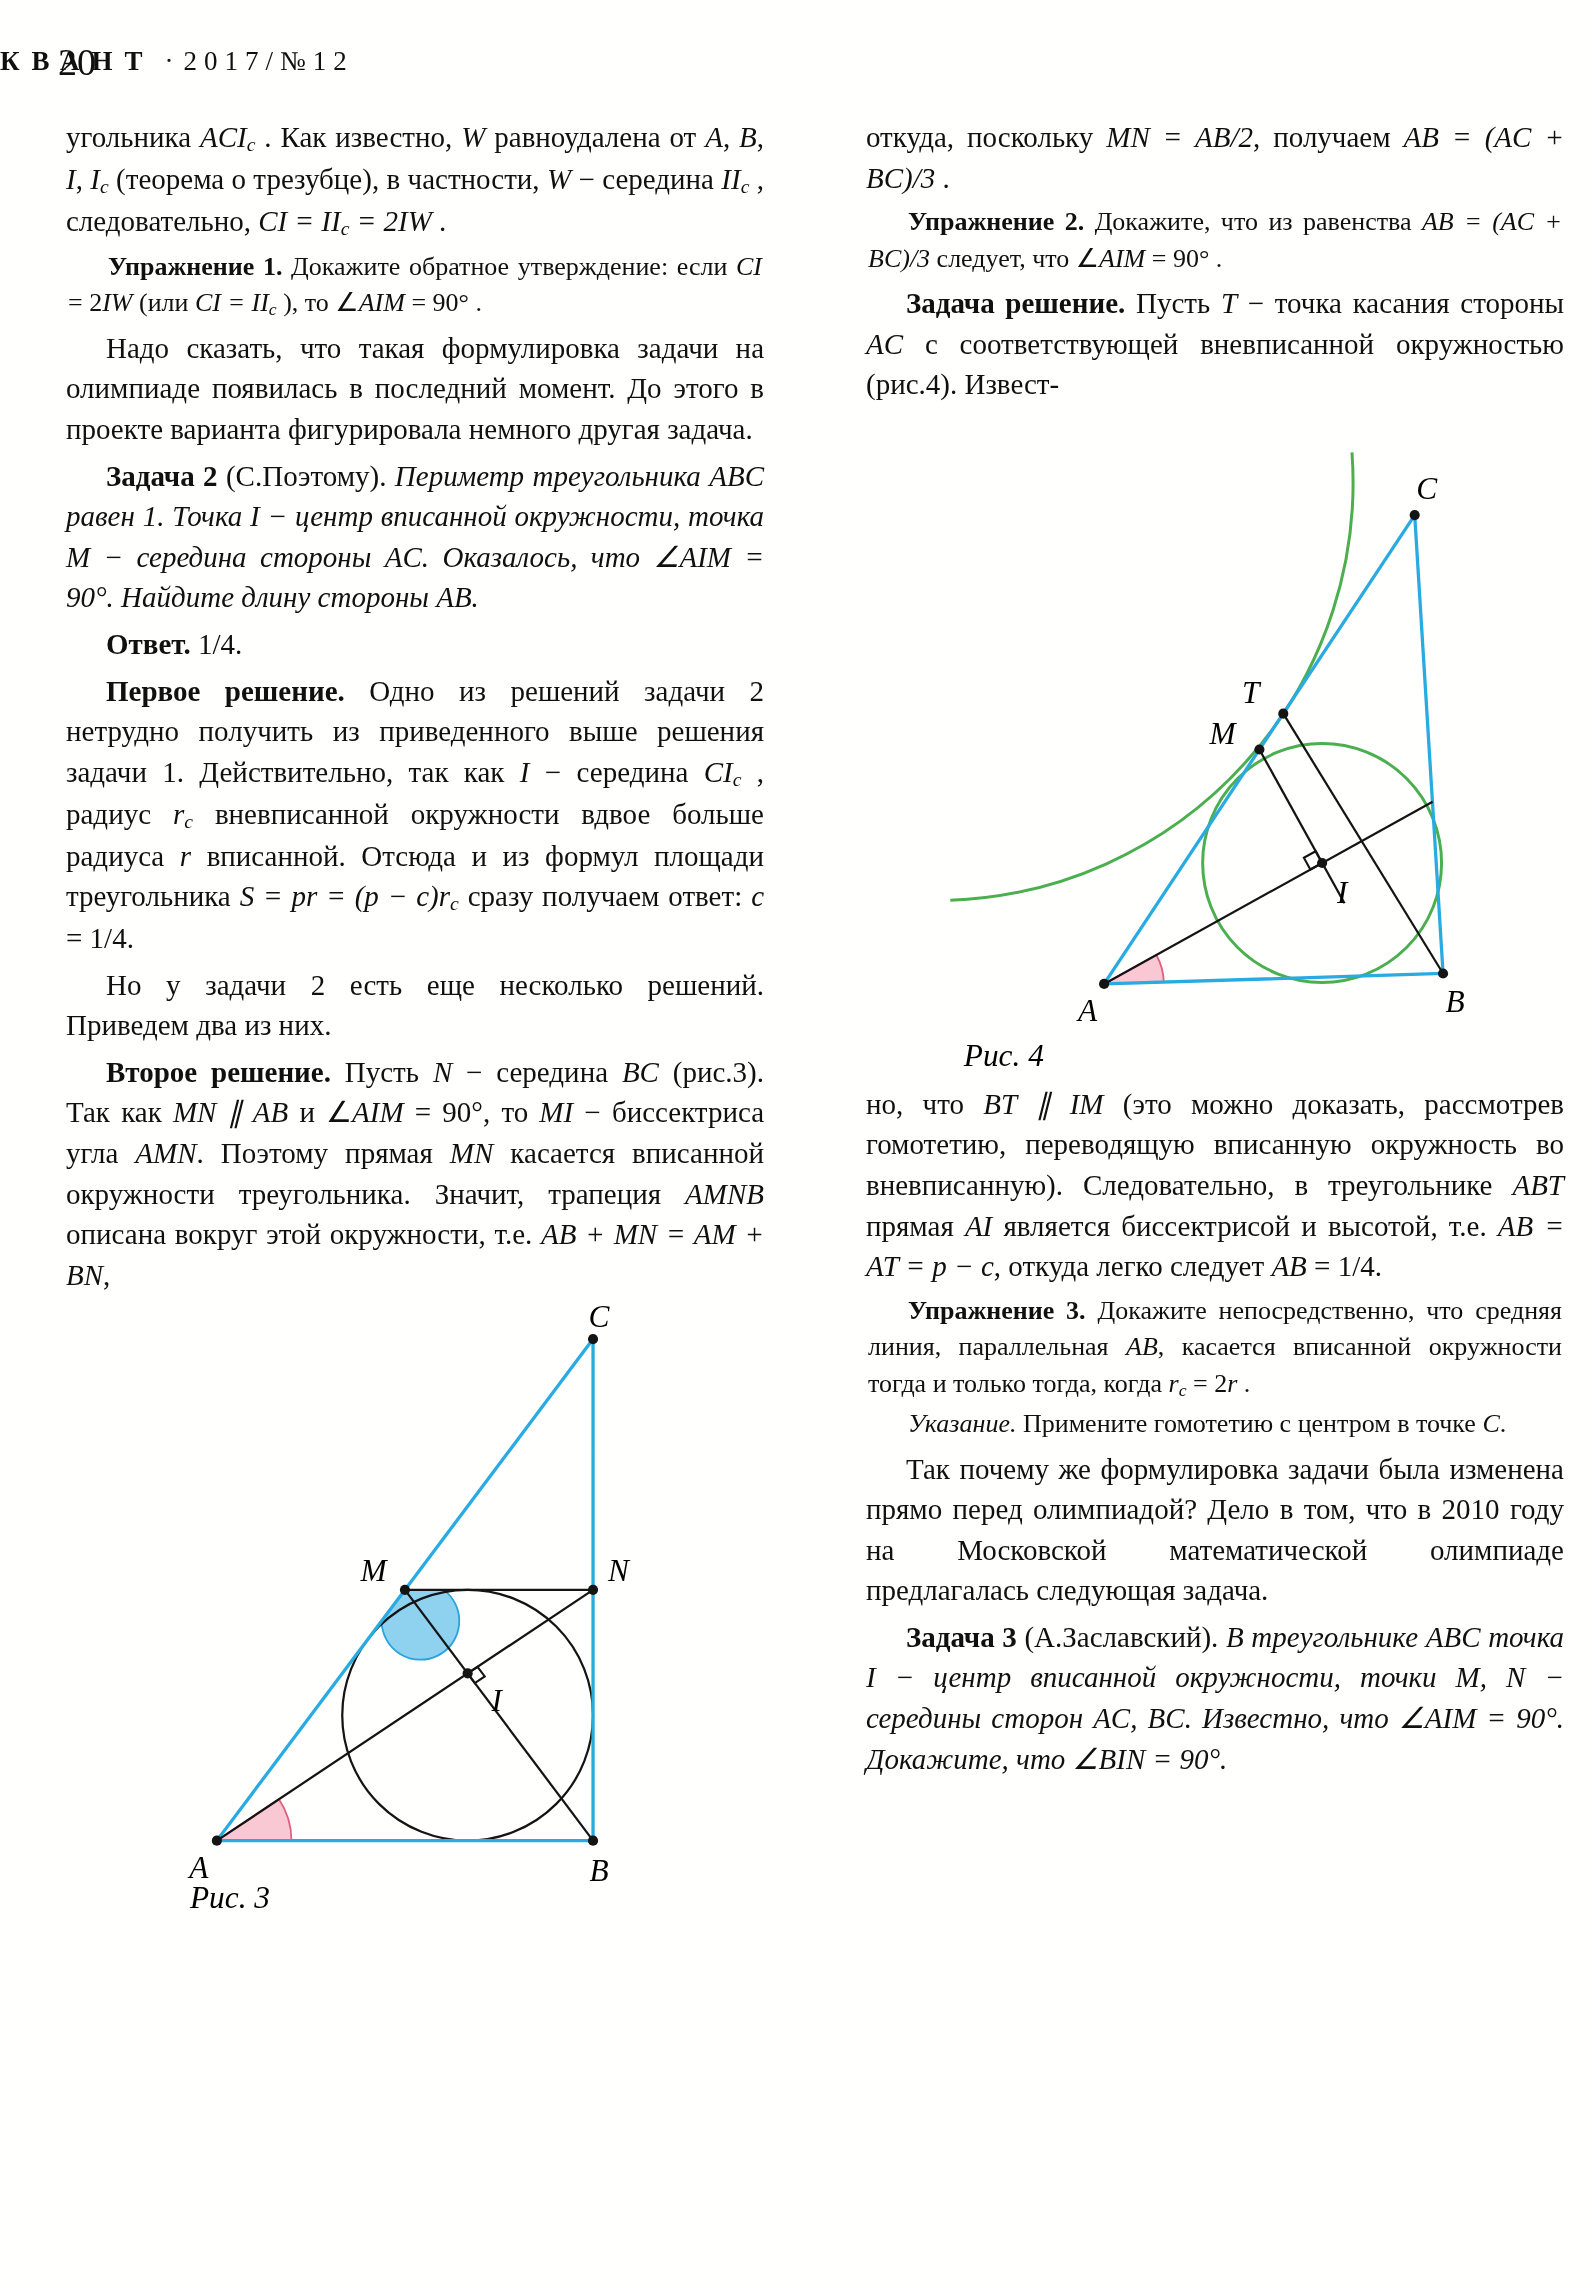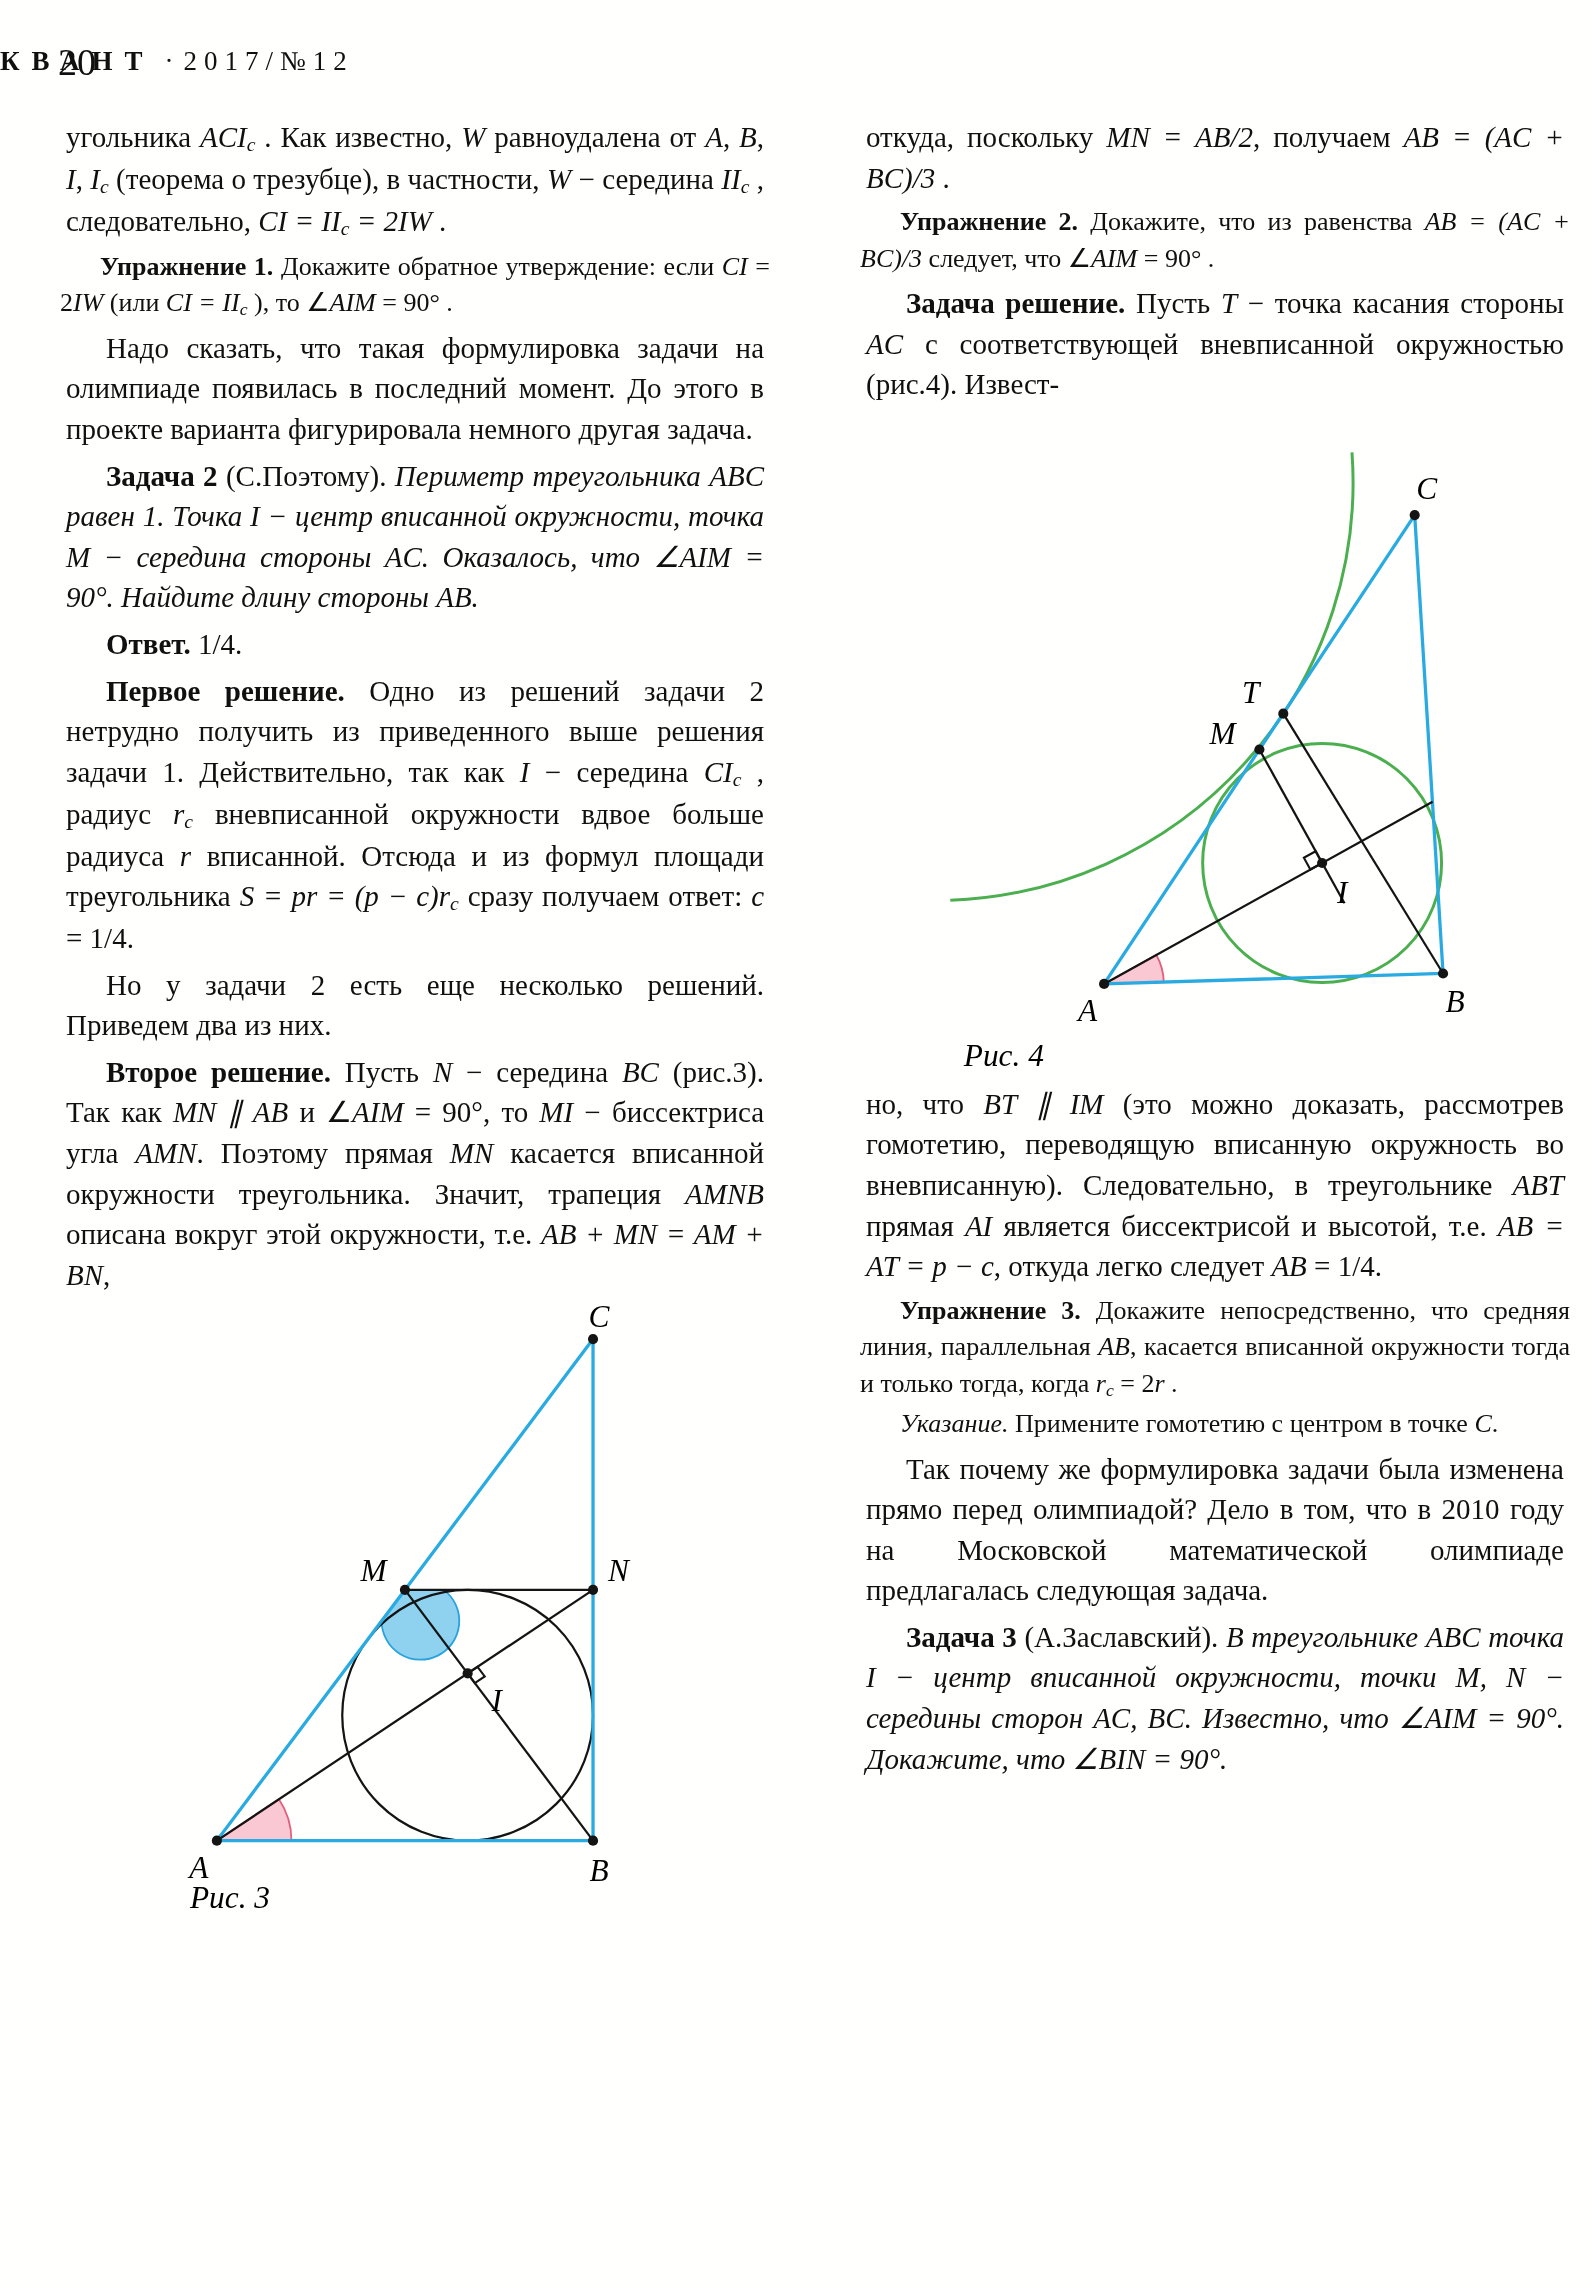--- a/index.html
+++ b/index.html
@@ -18,21 +18,21 @@
   .journal-issue { font-weight:400; letter-spacing:7px; }
   
   .column {
     position:absolute; top:111px; width:710px;
     font-size:29px; line-height:1.40; text-align:justify;
   }
   #col-left  { left:60px;  }
   #col-right { left:860px; }
   p.para { text-indent:40px; margin:6px; }
   p.noindent { text-indent:0; }
-  p.small { font-size:26px; line-height:1.40; margin:4px 0; }
+  p.small { font-size:26px; line-height:1.40; margin:4px 8px; }
   .r-n { font-style:normal; }
   .r-b { font-weight:700; }
   .r-i { font-style:italic; }
   .r-m { font-style:italic; }
   .r-ms { font-style:italic; font-size:68%; vertical-align:-0.22em; }
   
   figure { display:block; }
   #fig3 { margin:14px 0 0 127px; }
   #fig4 { margin:16px 0 6px 20px; }
   svg { display:block; overflow:visible; }

